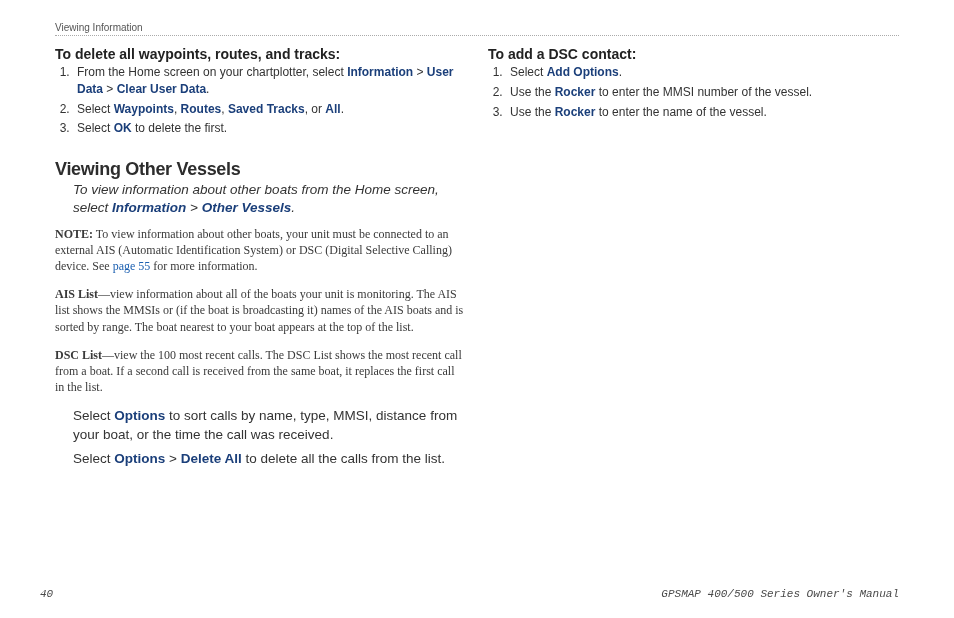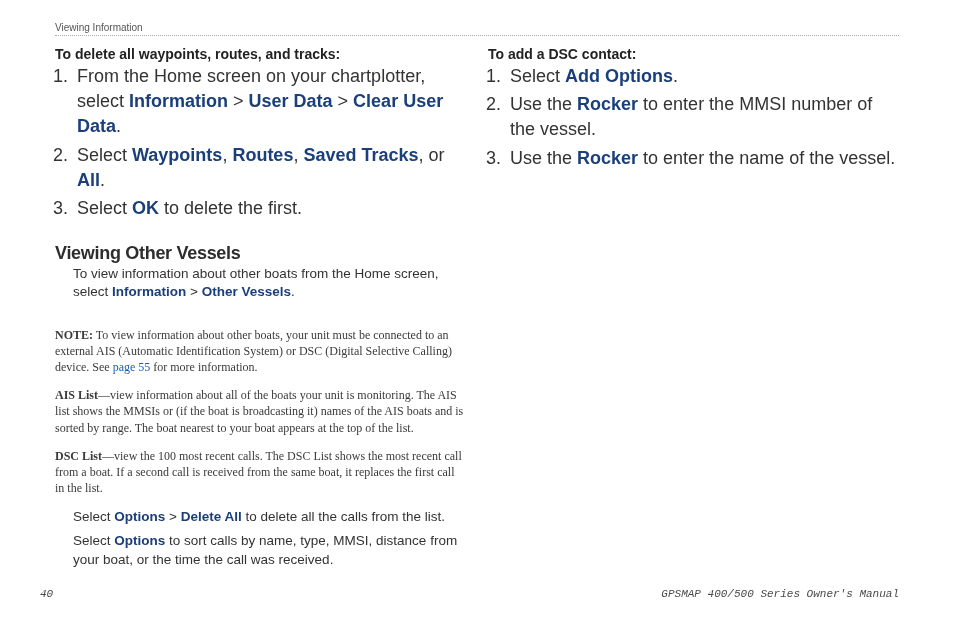--- a/index.html
+++ b/index.html
@@ -22,21 +22,21 @@
   .columns { display: flex; gap: 22px; }
   .col { flex: 1; }
   .instr-title {
     font-weight: bold;
     font-size: 14px;
     color: #222;
     margin-bottom: 2px;
   }
   ol { padding-left: 18px; }
   ol li {
-    font-size: 18px;
+    font-size: 12px;
     line-height: 1.4;
     margin-bottom: 3px;
     color: #333;
     padding-left: 4px;
   }
   .kw { color: #1b3f7a; font-weight: bold; }
   .link { color: #1b5fb0; }
   h2.section {
     font-family: Arial, Helvetica, sans-serif;
     font-weight: bold;
@@ -44,21 +44,22 @@
     color: #2d2d2d;
     margin-top: 22px;
     margin-bottom: 1px;
     letter-spacing: -0.3px;
   }
   .intro {
     font-size: 13.5px;
     line-height: 1.35;
     color: #333;
     padding-left: 18px;
-    margin-bottom: 25px;
+    margin-bottom: 8px;
+    font-style: italic;
   }
   .serif {
     font-family: "Times New Roman", Times, serif;
     font-size: 12px;
     line-height: 1.35;
     color: #3a3a3a;
     margin-bottom: 12px;
   }
   .serif .b { font-weight: bold; }
   .sub {
@@ -113,24 +114,24 @@
 
     <p class="serif">
       <span class="b">AIS List</span><span>—view information about all of the boats your unit is monitoring. The AIS list shows the MMSIs or (if the boat is broadcasting it) names of the AIS boats and is sorted by range. The boat nearest to your boat appears at the top of the list.</span>
     </p>
 
     <p class="serif">
       <span class="b">DSC List</span><span>—view the 100 most recent calls. The DSC List shows the most recent call from a boat. If a second call is received from the same boat, it replaces the first call in the list.</span>
     </p>
 
     <div class="sub">
-      <span>Select </span><span class="kw">Options</span><span> &gt; </span><span class="kw">Delete All</span><span> to delete all the calls from the list.</span>
+      <span>Select </span><span class="kw">Options</span><span> to sort calls by name, type, MMSI, distance from your boat, or the time the call was received.</span>
     </div>
     <div class="sub">
-      <span>Select </span><span class="kw">Options</span><span> to sort calls by name, type, MMSI, distance from your boat, or the time the call was received.</span>
+      <span>Select </span><span class="kw">Options</span><span> &gt; </span><span class="kw">Delete All</span><span> to delete all the calls from the list.</span>
     </div>
 
   </div>
 
   <div class="col">
     <div class="instr-title">To add a DSC contact:</div>
     <ol>
       <li>
         <span>Select </span><span class="kw">Add Options</span><span>.</span>
       </li>

